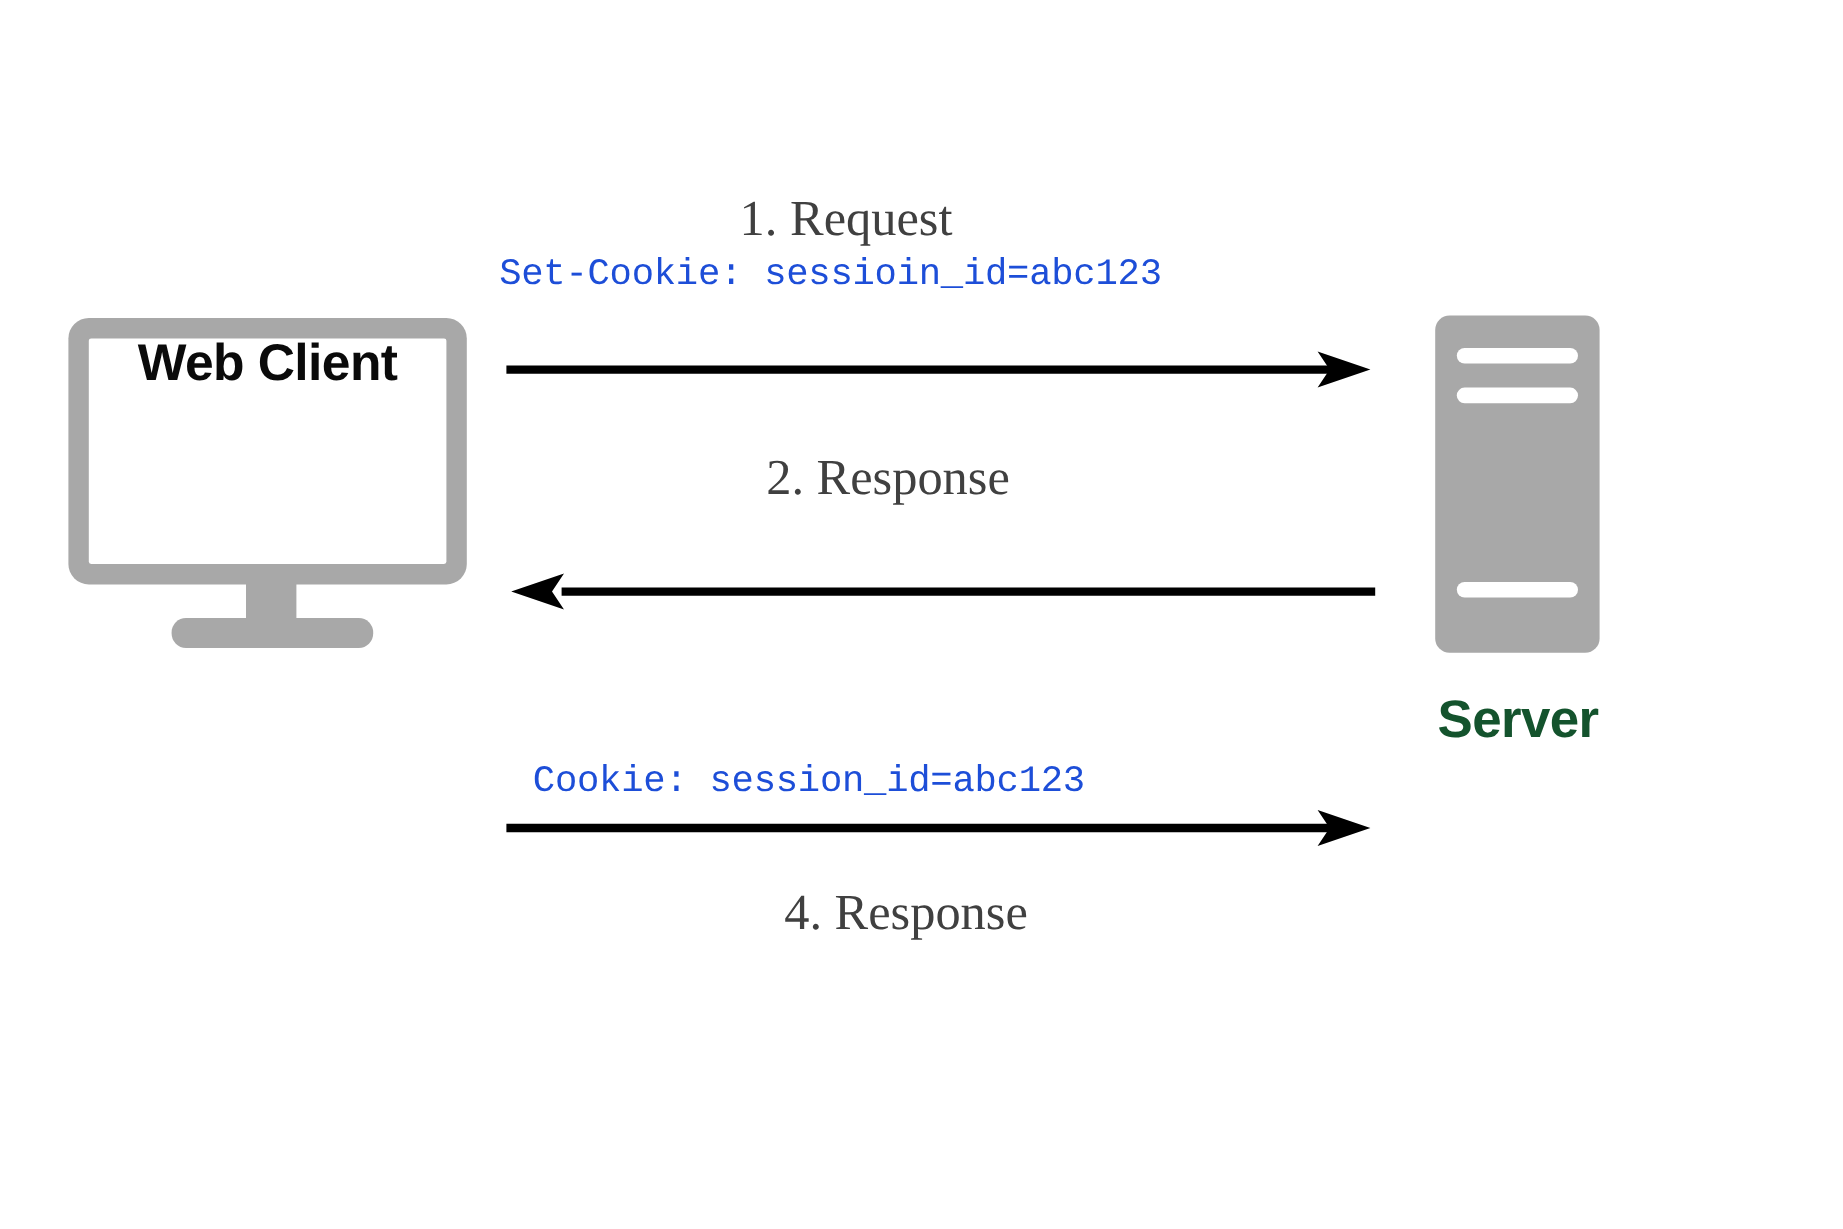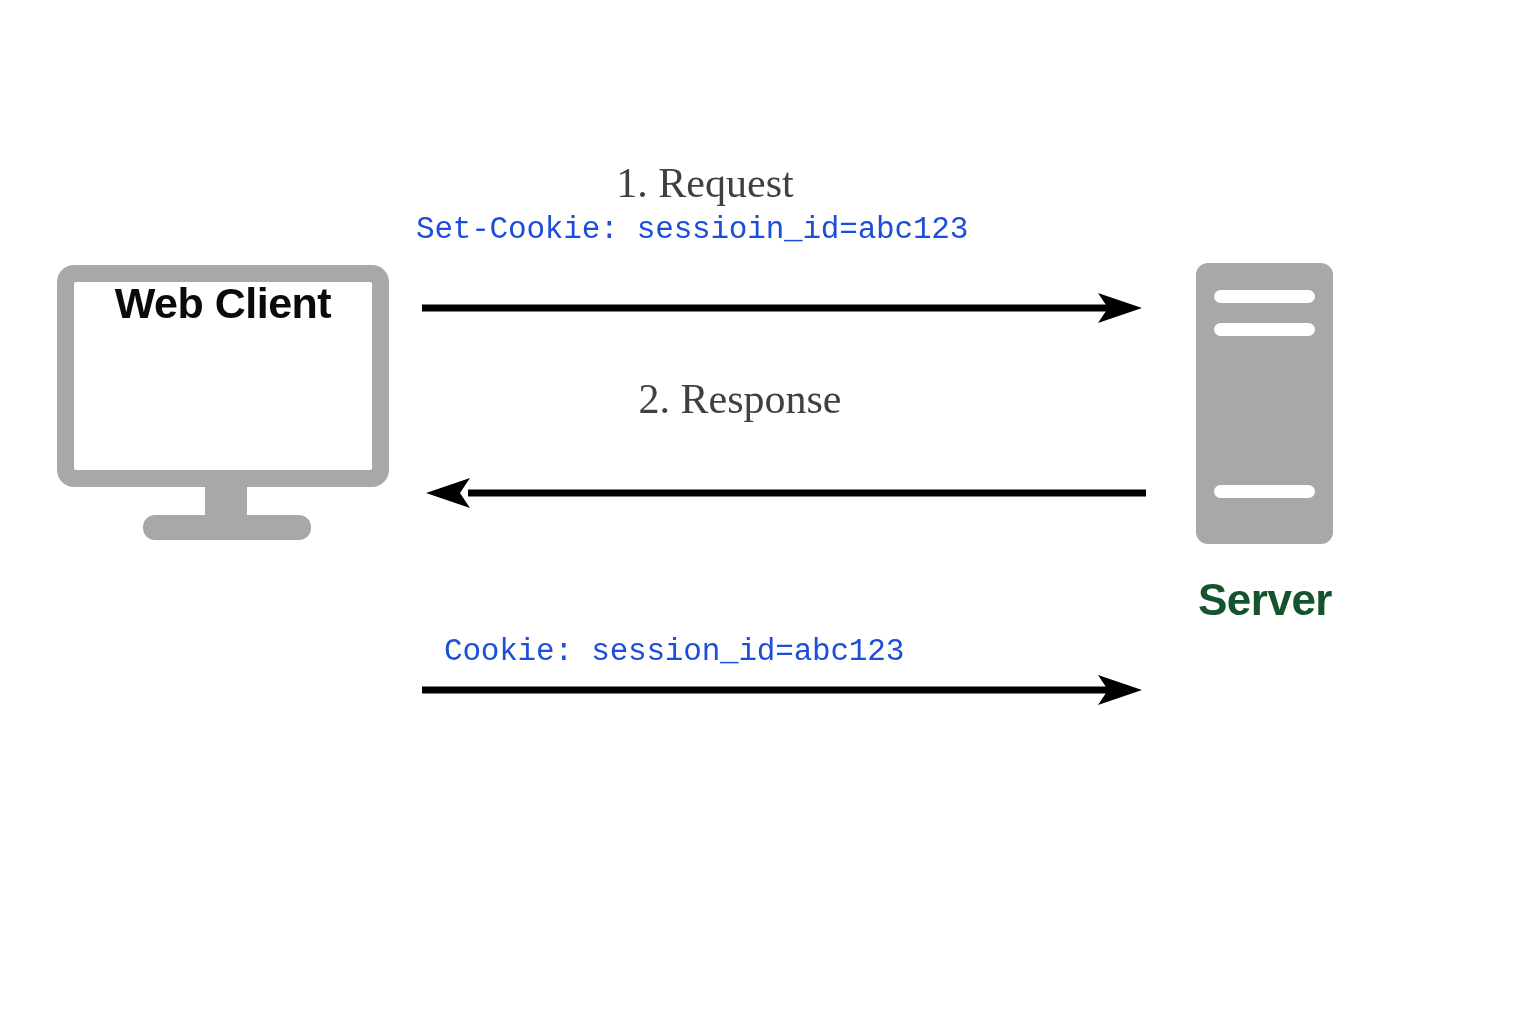--- a/index.html
+++ b/index.html
@@ -165,14 +165,15 @@
     <line x1="44" y1="16" x2="722" y2="16" stroke="#000000" stroke-width="7"></line>
     <path d="M 46 1 L 2 16 L 46 31 L 36 16 Z" fill="#000000"></path>
   </svg>
 
   <div class="msg-mono" style="left:444px; top:636px; width:640px;">Cookie: session_id=abc123</div>
   <svg class="arrow-svg" style="left:420px; top:674px;" width="730" height="34" viewBox="0 0 730 34">
     <line x1="2" y1="16" x2="690" y2="16" stroke="#000000" stroke-width="7"></line>
     <path d="M 678 1 L 722 16 L 678 31 L 688 16 Z" fill="#000000"></path>
   </svg>
 
+  <div class="msg-title" style="left:505px; top:740px; width:500px;">4. Response</div>
 
 </div>
 
 </body></html>

